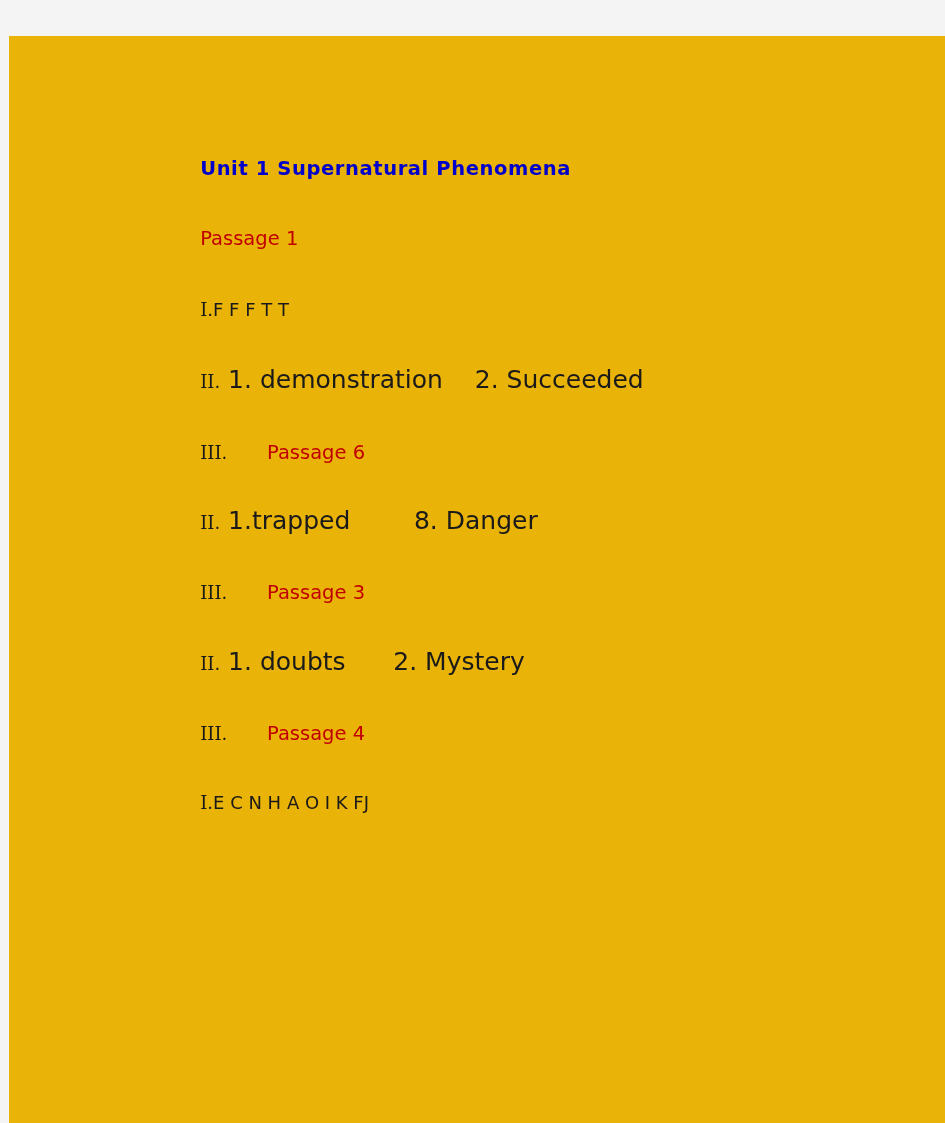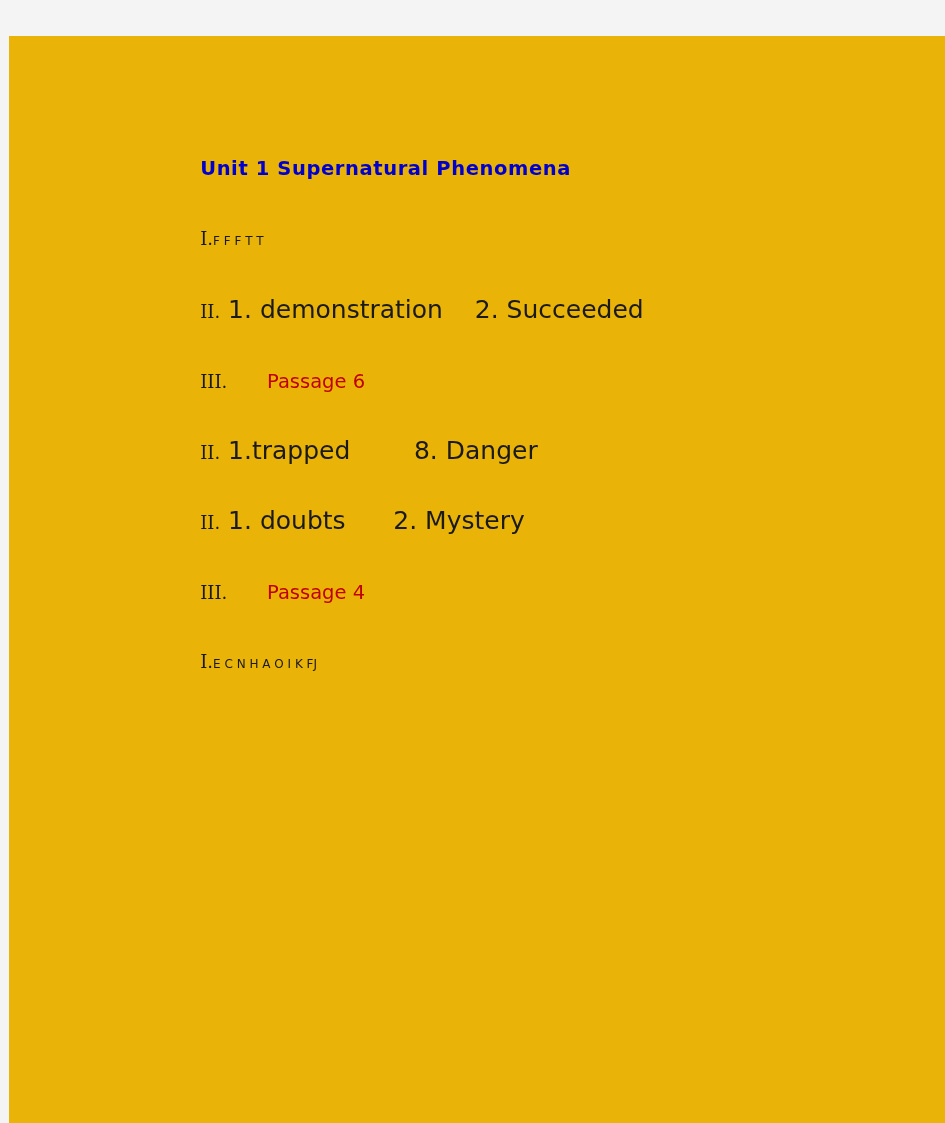--- a/index.html
+++ b/index.html
@@ -51,52 +51,58 @@
     font-weight: normal;
   }
   .red {
     color: #c00000;
   }
   .ans {
     font-size: 25px;
     color: #1a1a1a;
   }
   .ans-sm {
-    font-size: 12px;
+    font-size: 18px;
     color: #1a1a1a;
   }
 </style>
 </head>
 <body>
 
 <div id="page-sheet">
   <div id="doc-body">
 
     <div class="doc-line">
       <span class="doc-title">Unit 1 Supernatural Phenomena</span>
     </div>
 
+    <div class="doc-line">
+      <span class="red">Passage 1</span>
+    </div>
 
     <div class="doc-line">
       <span class="rn">I.</span><span class="ans-sm">F F F T T</span>
     </div>
 
     <div class="doc-line">
       <span class="rn">II.</span><span class="ans"> 1. demonstration    2. Succeeded</span>
     </div>
 
     <div class="doc-line">
       <span class="rn">III.</span><span class="ans">     </span><span class="red">Passage 6</span>
     </div>
 
 
     <div class="doc-line">
       <span class="rn">II.</span><span class="ans"> 1.trapped        8. Danger</span>
     </div>
 
+    <div class="doc-line">
+      <span class="rn">III.</span><span class="ans">     </span><span class="red">Passage 3</span>
+    </div>
 
 
     <div class="doc-line">
       <span class="rn">II.</span><span class="ans"> 1. doubts      2. Mystery</span>
     </div>
 
     <div class="doc-line">
       <span class="rn">III.</span><span class="ans">     </span><span class="red">Passage 4</span>
     </div>
 

